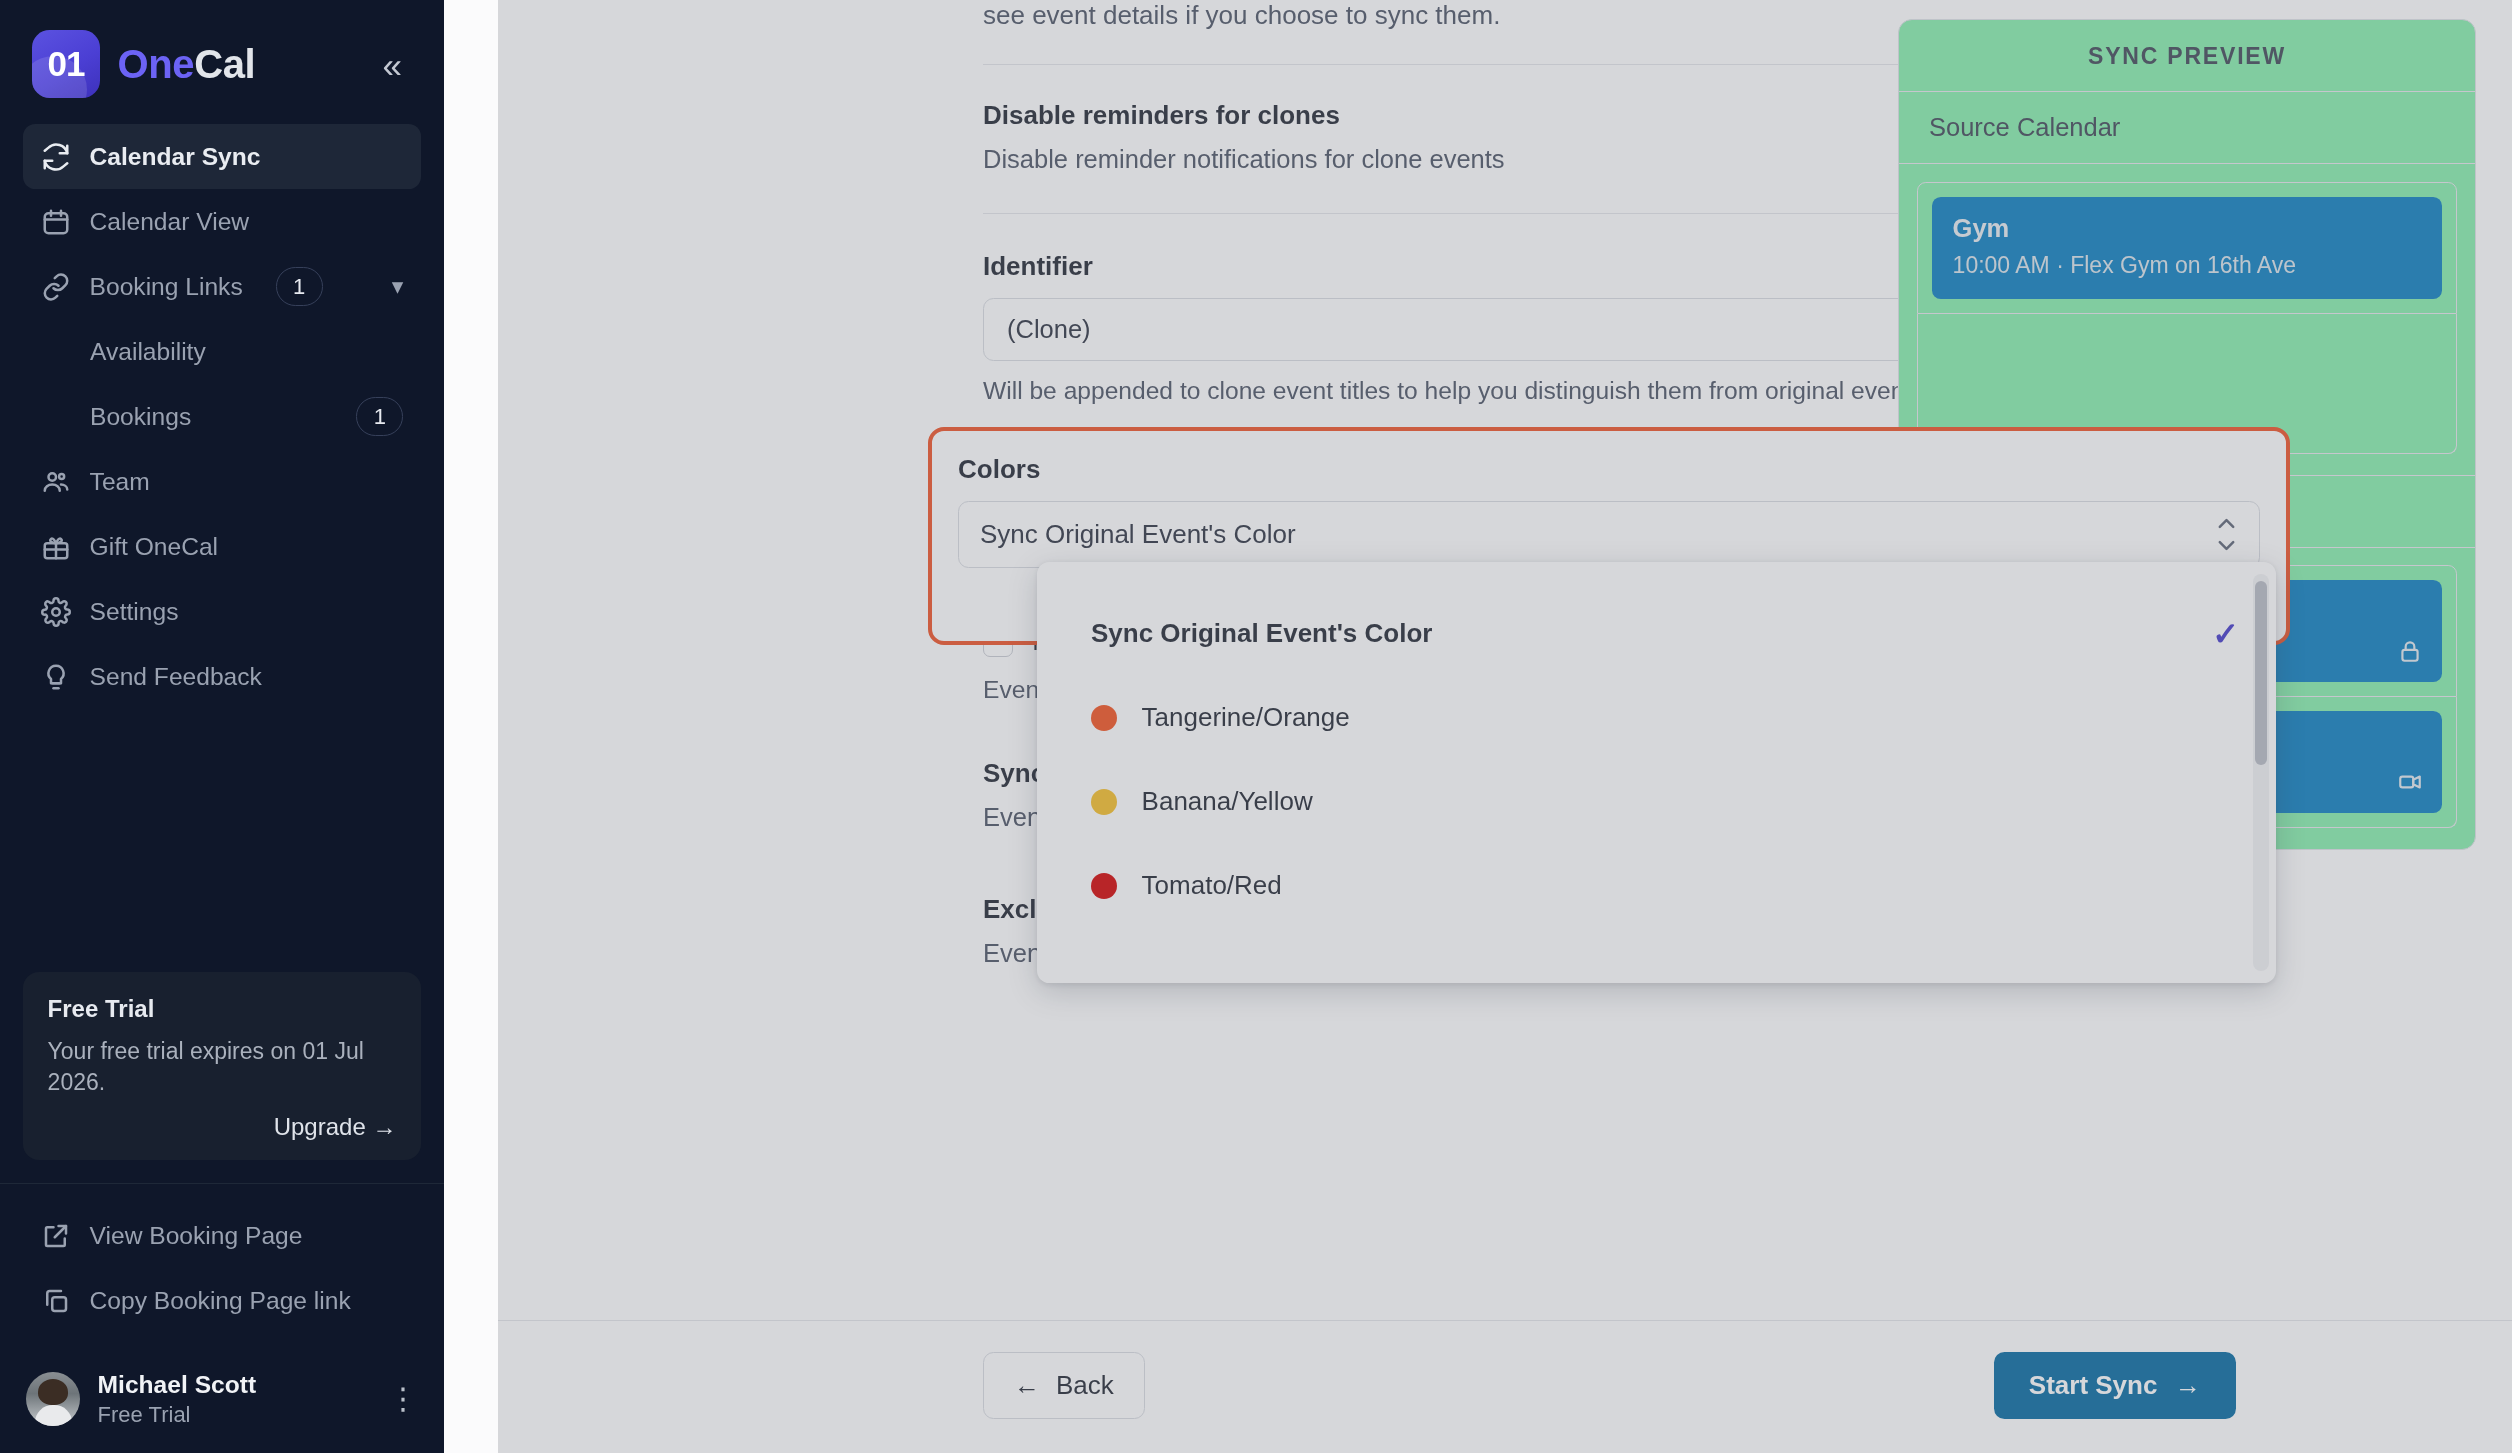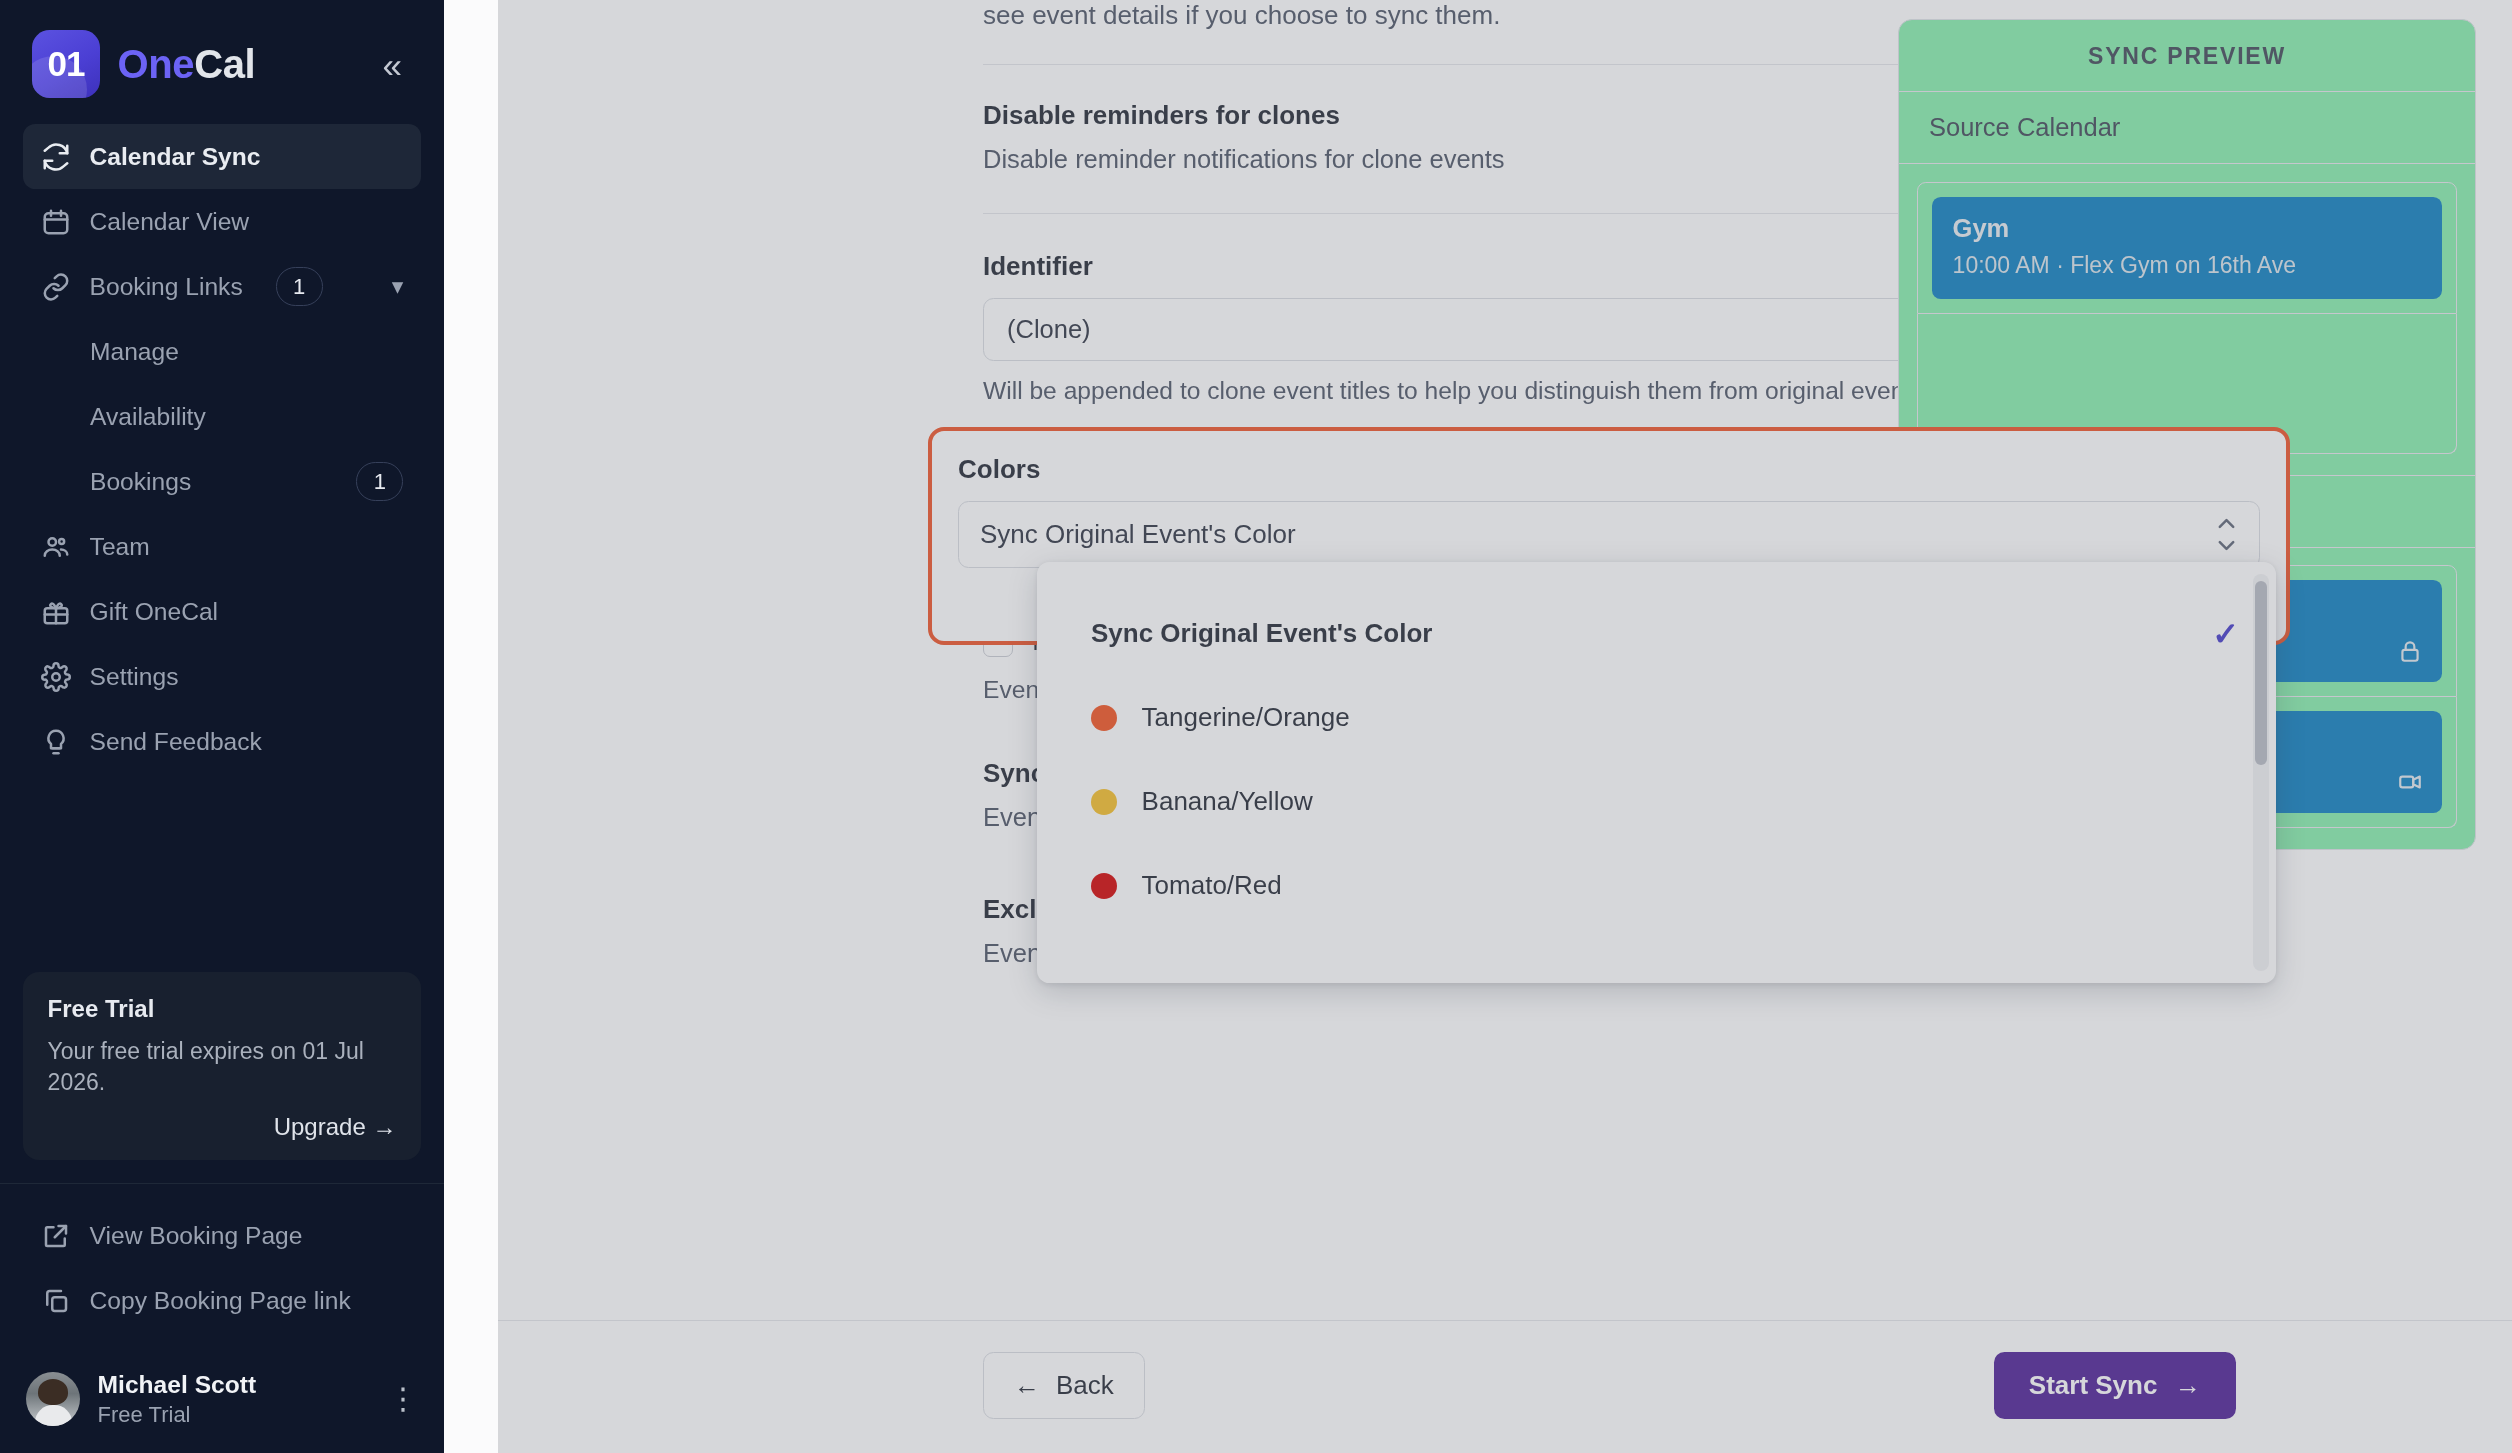--- a/index.html
+++ b/index.html
@@ -186,21 +186,21 @@
     display: flex; align-items: center; justify-content: space-between;
   }
   .btn-back {
     display: flex; align-items: center; gap: 16px;
     height: 67px; padding: 0 30px; border: 1.3px solid #d8dbe1; border-radius: 10.5px;
     background: #fff; font-size: 26px; color: #1f2430; cursor: pointer;
   }
   .btn-sync {
     display: flex; align-items: center; gap: 17.6px;
     height: 67px; padding: 0 35px; border-radius: 10.5px;
-    background: #4c1d95; color: #fff; font-size: 26px; font-weight: bold; cursor: pointer;
+    background: #0369a1; color: #fff; font-size: 26px; font-weight: bold; cursor: pointer;
   }
 
   
   .preview {
     position: absolute; right: 36px; top: 19.3px; width: 578px;
     background: #86efac; border: 1.3px solid #dfe2e7; border-radius: 14px;
     overflow: hidden; z-index: 30;
   }
   .pv-head {
     text-align: center; font-size: 23px; font-weight: bold; letter-spacing: 1.8px;
@@ -279,23 +279,20 @@
               <path d="M14 11a5 5 0 0 0-7.07 0l-2.5 2.5a5 5 0 0 0 7.07 7.07L13 19.07"></path>
             </svg>
         </span>
         <span>Booking Links</span>
         <span class="pill-wrap">
           <span class="badge-pill">1</span>
         </span>
         <span class="chev-down">▾</span>
       </div>
 
-      <div class="nav-item nav-sub">
-        <span>Manage</span>
-      </div>
 
       <div class="nav-item nav-sub">
         <span>Availability</span>
       </div>
 
       <div class="nav-item nav-sub">
         <span>Bookings</span>
         <span class="pill-wrap">
           <span class="badge-pill">1</span>
         </span>

